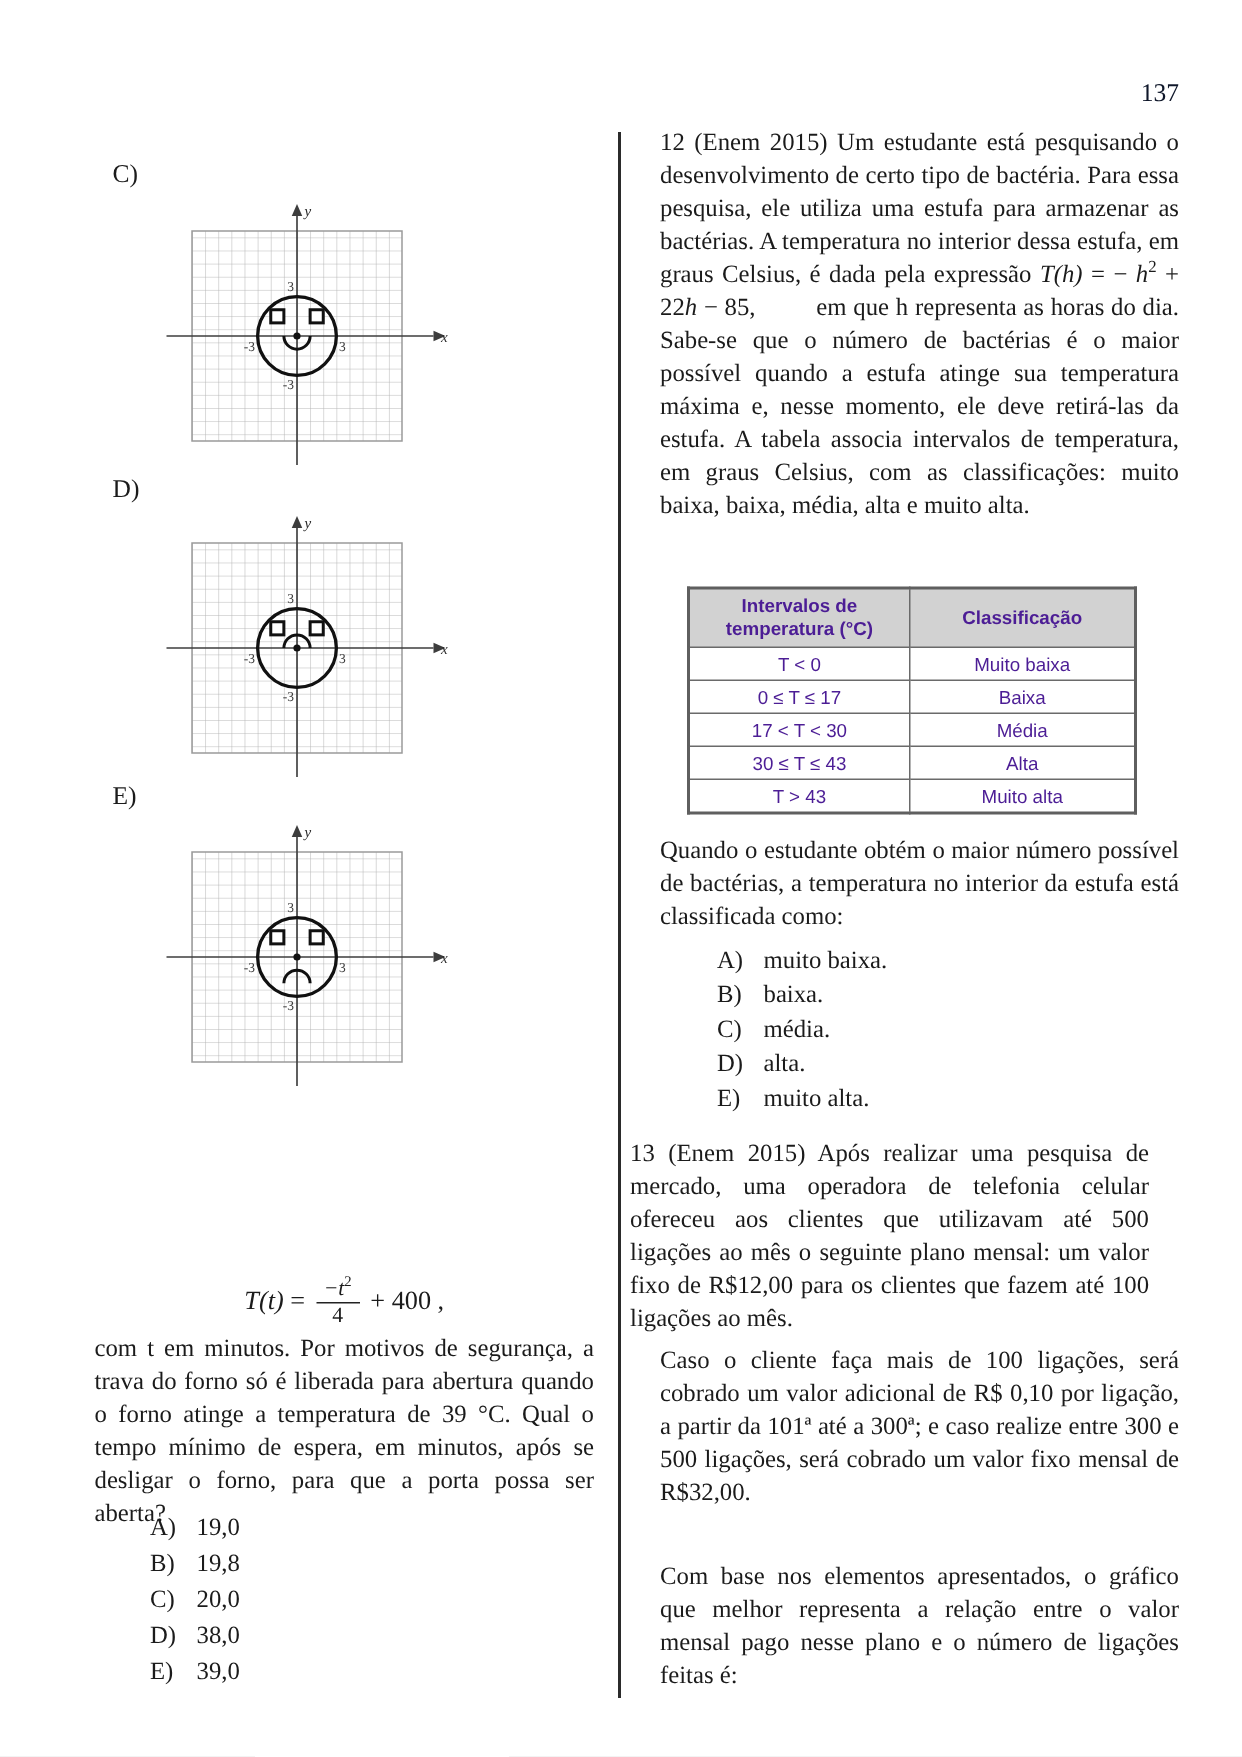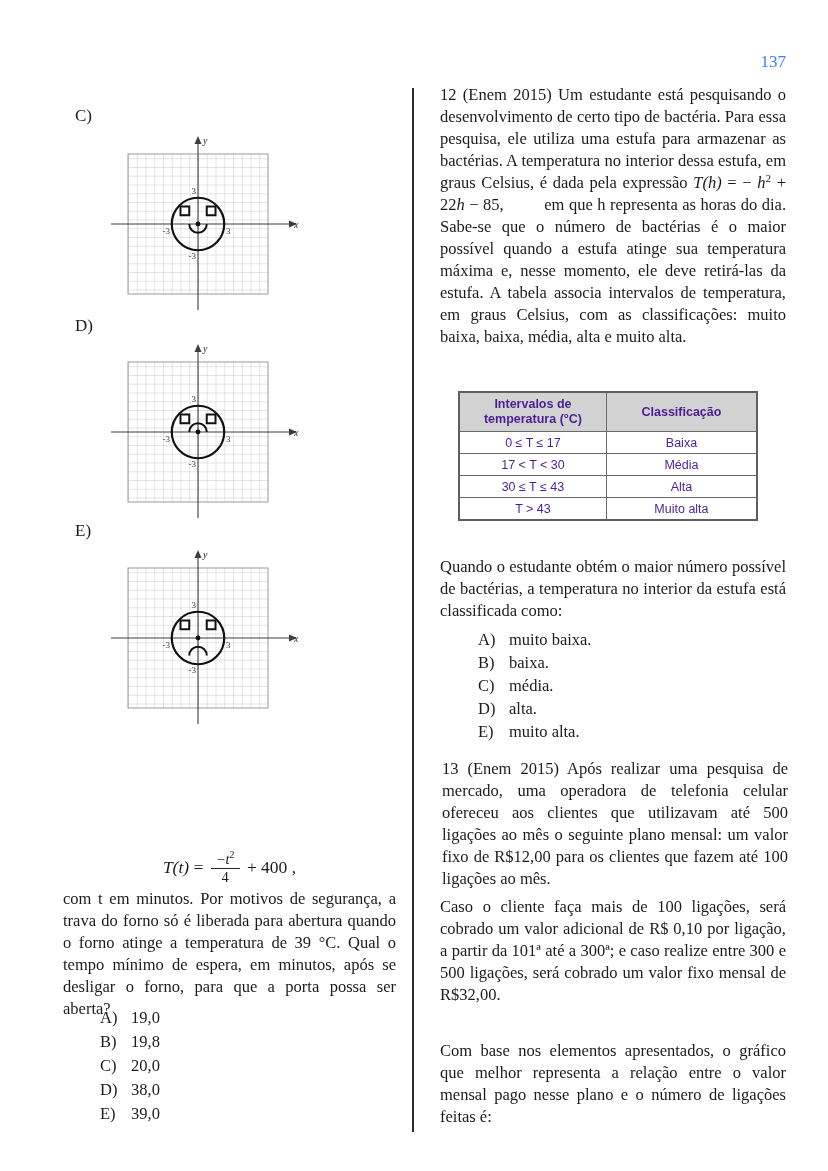--- a/index.html
+++ b/index.html
@@ -1,18 +1,18 @@
 <!DOCTYPE html>
 <html><head>
 <meta charset="utf-8">
 <style>
   html,body{margin:0;padding:0;background:#e9e9e9;}
   .page{position:relative;width:828px;height:1171px;background:#ffffff;margin:0 auto;
         font-family:"Liberation Serif",serif;color:#1b1b1b;overflow:hidden;}
-  .pagenum{position:absolute;top:52px;right:42px;font-size:17px;color:#3b82f6;}
+  .pagenum{position:absolute;top:52px;right:42px;font-size:17px;color:#0f172a;}
   .divider{position:absolute;left:412px;top:88px;width:2px;height:1044px;background:#2b2b2b;}
   .abs{position:absolute;}
   .para{text-align:justify;font-size:16.5px;line-height:22px;}
   .bold{font-weight:normal;}
   .ital{font-style:italic;text-align:center;}
   sup.e{font-size:0.68em;vertical-align:super;line-height:0;}
   .gap{display:inline-block;width:36px;}
   .glabel{font-size:17px;}
   
   .opt{display:flex;font-size:16.5px;line-height:23px;}
@@ -165,20 +165,24 @@
 
   <table class="cls abs" style="left:458px;top:391px;">
     <thead>
       <tr>
         <th style="width:150px;">Intervalos de temperatura (°C)</th>
         <th style="width:150px;">Classificação</th>
       </tr>
     </thead>
     <tbody>
       <tr>
+          <td>T &lt; 0</td>
+          <td>Muito baixa</td>
+        </tr>
+      <tr>
           <td>0 ≤ T ≤ 17</td>
           <td>Baixa</td>
         </tr>
       <tr>
           <td>17 &lt; T &lt; 30</td>
           <td>Média</td>
         </tr>
       <tr>
           <td>30 ≤ T ≤ 43</td>
           <td>Alta</td>
@@ -208,21 +212,21 @@
     <div class="opt">
         <span class="letter">D)</span>
         <span>alta.</span>
       </div>
     <div class="opt">
         <span class="letter">E)</span>
         <span>muito alta.</span>
       </div>
   </div>
 
-  <div class="abs para" style="left:442px;top:758px;width:346px;">
+  <div class="abs para" style="left:420px;top:758px;width:346px;">
     <span class="bold">13 (Enem 2015)</span>
     <span>Após realizar uma pesquisa de mercado, uma operadora de telefonia celular ofereceu aos clientes que utilizavam até 500 ligações ao mês o seguinte plano mensal: um valor fixo de R$12,00 para os clientes que fazem até 100 ligações ao mês.</span>
   </div>
 
   <div class="abs para" style="left:440px;top:896px;width:346px;">Caso o cliente faça mais de 100 ligações, será cobrado um valor adicional de R$ 0,10 por ligação, a partir da 101ª até a 300ª; e caso realize entre 300 e 500 ligações, será cobrado um valor fixo mensal de R$32,00.</div>
 
   <div class="abs para" style="left:440px;top:1040px;width:346px;">Com base nos elementos apresentados, o gráfico que melhor representa a relação entre o valor mensal pago nesse plano e o número de ligações feitas é:</div>
 
 </div>
 

